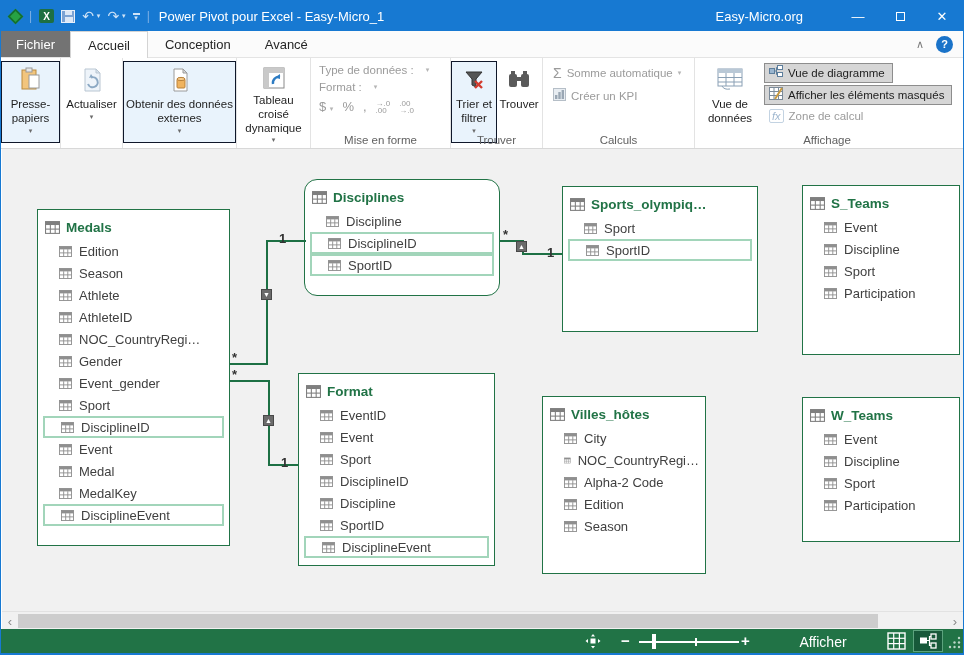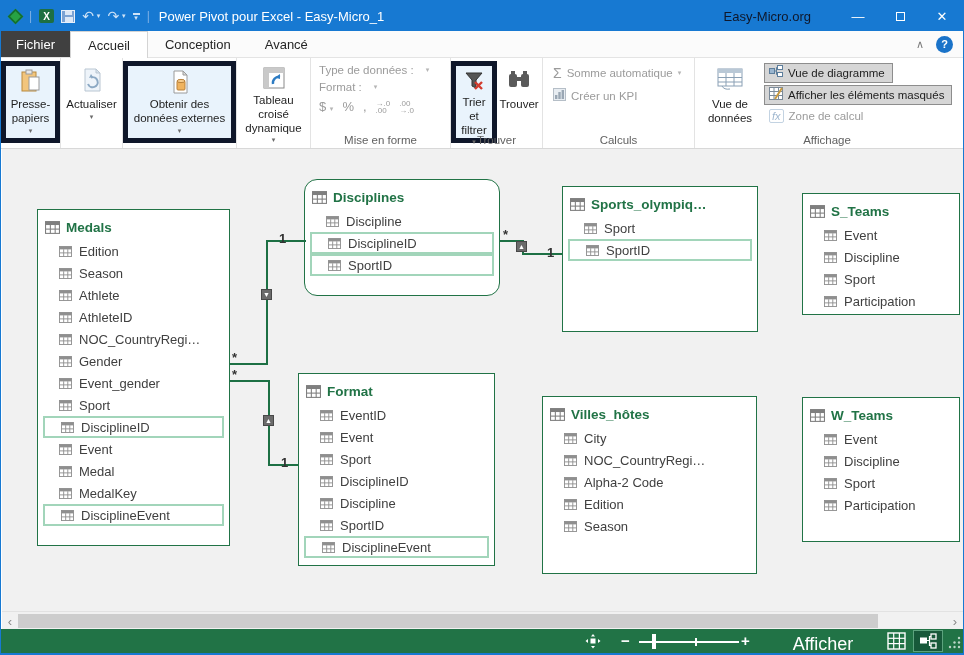--- a/index.html
+++ b/index.html
@@ -18,45 +18,45 @@
   .save-ico { position:relative; width:14px; height:13px; background:#7ba3d4; border:1px solid #e8f0fa; }
   .save-ico:before { content:""; position:absolute; top:0; left:3px; width:7px; height:4px; background:#dce8f6; }
   .save-ico:after { content:""; position:absolute; bottom:0; left:3px; width:8px; height:5px; background:#dce8f6; }
   .qat-glyph { color:#cfe3f7; font-size:14px; line-height:1; }
   .qat-dd { color:#cfe3f7; font-size:7px; margin-left:-4px; }
   .qat-more { display:flex; flex-direction:column; align-items:center; color:#cfe3f7; }
   .qat-more .bar { width:7px; height:2px; background:#cfe3f7; margin-bottom:1px; }
   .qat-more .chev { font-size:7px; line-height:4px; }
   .tb-title { margin-left:9px; font-size:13px; white-space:nowrap; }
   .tb-right { margin-left:auto; display:flex; align-items:center; height:100%; }
-  .brand { font-size:13px; color:#0f172a; margin-right:26px;padding-left:33px; }
+  .brand { font-size:13px; color:#ffffff; margin-right:34px;padding-left:33px; }
   .winbtn { width:42px; height:30px; display:flex; align-items:center; justify-content:center; font-size:13px; color:#fff; }
   .max-box { width:9px; height:9px; border:1px solid #fff; }
 
   
   .tabrow { position:absolute; top:30px; left:0; right:0; height:27px; background:#fbfbfb;
             border-bottom:1px solid #e4e4e4; display:flex; align-items:stretch; }
   .tab { padding:0 17px; display:flex; align-items:center; font-size:13px; color:#262626; }
-  .tab-file { background:#404040; color:#fff; padding:0 15px; }
+  .tab-file { background:#737373; color:#fff; padding:0 15px; }
   .tab-active { background:#fff; border:1px solid #d4d4d4; border-bottom:none; margin-bottom:-1px; }
   .tabrow-right { margin-left:auto; display:flex; align-items:center; gap:12px; padding-right:10px; }
   .chev-collapse { color:#7a7a7a; font-size:11px; }
   .help-circle { width:17px; height:17px; border-radius:50%; background:#1a73c9; color:#fff; font-size:11px;
                  font-weight:bold; display:flex; align-items:center; justify-content:center; }
 
   
   .ribbon { position:absolute; top:57px; left:0; right:0; height:91px; background:#fff;
             border-bottom:1px solid #d8d8d8; display:flex; }
   .rgroup { position:relative; height:100%; border-right:1px solid #e3e3e3; padding-top:3px; }
   .glabel { position:absolute; bottom:2px; left:0; right:0; text-align:center; font-size:11.5px; color:#616161; }
   .bigbtn { height:82px; display:flex; flex-direction:column; align-items:center; justify-content:flex-start;
             font-size:11.5px; line-height:1.2; color:#1e1e1e; text-align:center; padding:3px 2px; border:1px solid transparent; }
   .bigbtn .bicon { height:30px; display:flex; align-items:center; justify-content:center; margin-bottom:3px; }
   .bigbtn .dd { font-size:7px; color:#6b6b6b; margin-top:1px; }
-  .hlblue { background:#e9f3fc; border:5px solid #0f172a; }
+  .hlblue { background:#e9f3fc; border:1px solid #0f172a; }
   .smalltxt { font-size:11.5px; color:#9b9b9b; }
   .ddg { font-size:7px; color:#b5b5b5; }
   .mf-row { display:flex; align-items:center; gap:12px; padding:3px 8px 2px; }
   .money-row { display:flex; align-items:center; gap:9px; padding:4px 8px 0; color:#9b9b9b; font-size:13px; }
   .decbtn { display:flex; flex-direction:column; line-height:7px; font-size:8px; color:#9b9b9b; }
   .calc-row { display:flex; align-items:center; gap:5px; padding:4px 10px 3px; font-size:11.5px; color:#9b9b9b; }
   .aff-wrap { display:flex; padding:0 6px; }
   .stack { display:flex; flex-direction:column; gap:2px; margin-left:5px; padding-top:2px; }
   .sbtn { display:flex; align-items:center; gap:5px; font-size:11.5px; color:#1e1e1e;
           padding:1px 7px 2px 4px; border:1px solid transparent; white-space:nowrap; width:max-content; }
@@ -84,21 +84,21 @@
   .scr-thumb { position:absolute; top:2px; left:16px; width:860px; height:14px; background:#cdcdcd; }
 
   
   .statusbar { position:absolute; top:628px; left:0; right:0; height:25px; background:#217346; color:#fff; }
   .sb-fit { position:absolute; left:584px; top:5px; }
   .sb-minus { position:absolute; left:620px; top:3px; font-size:15px; font-weight:bold; }
   .sb-track { position:absolute; left:638px; top:12px; width:100px; height:2px; background:#fff; }
   .sb-thumb { position:absolute; left:651px; top:5px; width:4px; height:15px; background:#fff; }
   .sb-tick { position:absolute; left:694px; top:9px; width:2px; height:8px; background:#fff; }
   .sb-plus { position:absolute; left:740px; top:3px; font-size:15px; font-weight:bold; }
-  .sb-afficher { position:absolute; left:772px; top:5px; width:100px; text-align:center; font-size:18px; }
+  .sb-afficher { position:absolute; left:772px; top:5px; width:100px; text-align:center; font-size:14px; }
   .sb-grid { position:absolute; left:886px; top:3px; }
   .sb-diagbtn { position:absolute; left:912px; top:1px; width:30px; height:22px; background:#17593a;
                 border:1px solid #5ca37e; display:flex; align-items:center; justify-content:center; }
   .sb-grip { position:absolute; right:2px; top:6px; }
 </style>
 </head>
 <body>
 
 <div class="window">
 
@@ -536,21 +536,21 @@
           <svg width="13" height="11" viewBox="0 0 14 12">
             <rect x="0.5" y="0.5" width="13" height="11" fill="#fff" stroke="#8f8f8f"></rect>
             <rect x="0.5" y="0.5" width="13" height="3.2" fill="#8f8f8f"></rect>
             <line x1="5" y1="3.5" x2="5" y2="11.5" stroke="#8f8f8f"></line>
             <line x1="9.5" y1="3.5" x2="9.5" y2="11.5" stroke="#8f8f8f"></line>
             <line x1="0.5" y1="7.5" x2="13.5" y2="7.5" stroke="#8f8f8f"></line>
           </svg>
           <span>SportID</span>
         </div>
       </div>
-      <div class="tbl" style="left: 800px; top: 44px; width: 158px; height: 122px;">
+      <div class="tbl" style="left: 800px; top: 36px; width: 158px; height: 170px;">
         <div class="tbl-hdr">
           <svg width="15" height="13" viewBox="0 0 14 12">
             <rect x="0.5" y="0.5" width="13" height="11" fill="#fff" stroke="#7f7f7f"></rect>
             <rect x="0.5" y="0.5" width="13" height="3.2" fill="#7f7f7f"></rect>
             <line x1="5" y1="3.5" x2="5" y2="11.5" stroke="#7f7f7f"></line>
             <line x1="9.5" y1="3.5" x2="9.5" y2="11.5" stroke="#7f7f7f"></line>
             <line x1="0.5" y1="7.5" x2="13.5" y2="7.5" stroke="#7f7f7f"></line>
           </svg>
           <span>S_Teams</span>
         </div>
@@ -670,21 +670,21 @@
           <svg width="13" height="11" viewBox="0 0 14 12">
             <rect x="0.5" y="0.5" width="13" height="11" fill="#fff" stroke="#8f8f8f"></rect>
             <rect x="0.5" y="0.5" width="13" height="3.2" fill="#8f8f8f"></rect>
             <line x1="5" y1="3.5" x2="5" y2="11.5" stroke="#8f8f8f"></line>
             <line x1="9.5" y1="3.5" x2="9.5" y2="11.5" stroke="#8f8f8f"></line>
             <line x1="0.5" y1="7.5" x2="13.5" y2="7.5" stroke="#8f8f8f"></line>
           </svg>
           <span>DisciplineEvent</span>
         </div>
       </div>
-      <div class="tbl" style="left: 540px; top: 247px; width: 215px; height: 178px;">
+      <div class="tbl" style="left: 540px; top: 247px; width: 164px; height: 178px;">
         <div class="tbl-hdr">
           <svg width="15" height="13" viewBox="0 0 14 12">
             <rect x="0.5" y="0.5" width="13" height="11" fill="#fff" stroke="#7f7f7f"></rect>
             <rect x="0.5" y="0.5" width="13" height="3.2" fill="#7f7f7f"></rect>
             <line x1="5" y1="3.5" x2="5" y2="11.5" stroke="#7f7f7f"></line>
             <line x1="9.5" y1="3.5" x2="9.5" y2="11.5" stroke="#7f7f7f"></line>
             <line x1="0.5" y1="7.5" x2="13.5" y2="7.5" stroke="#7f7f7f"></line>
           </svg>
           <span>Villes_hôtes</span>
         </div>

